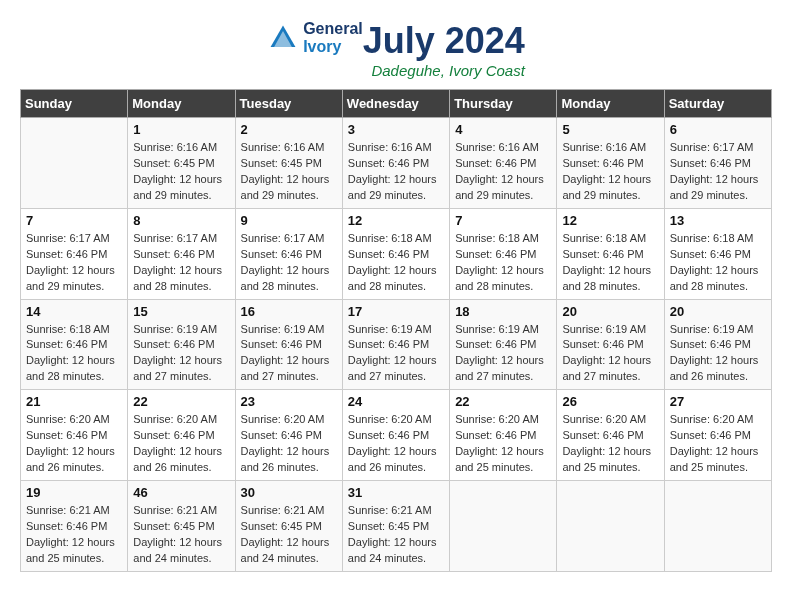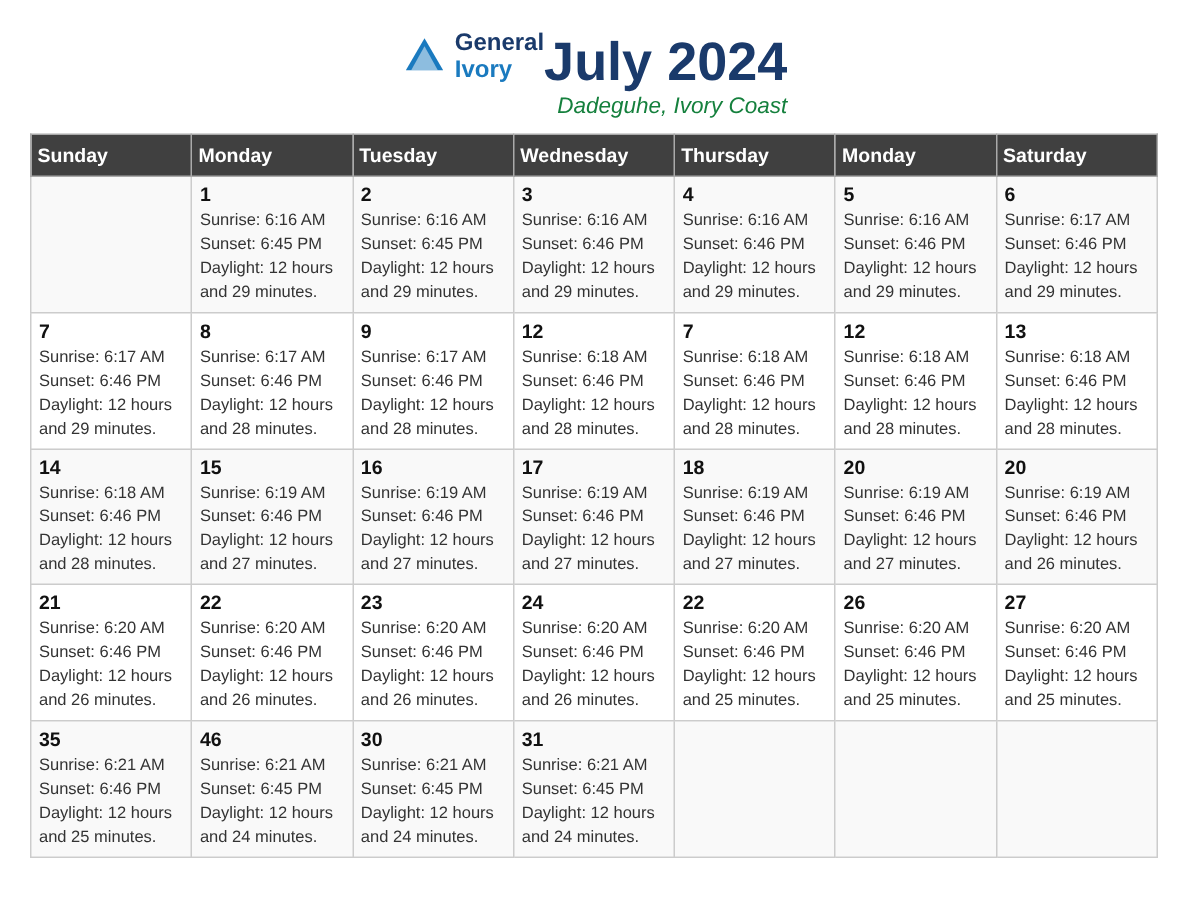--- a/index.html
+++ b/index.html
@@ -305,21 +305,21 @@
         <td>
           <span class="day-num">27</span>
           <div class="day-info" style="white-space: pre-line;">Sunrise: 6:20 AM
 Sunset: 6:46 PM
 Daylight: 12 hours
 and 25 minutes.</div>
         </td>
       </tr>
       <tr>
         <td>
-          <span class="day-num">35</span>
+          <span class="day-num">19</span>
           <div class="day-info" style="white-space: pre-line;">Sunrise: 6:21 AM
 Sunset: 6:46 PM
 Daylight: 12 hours
 and 25 minutes.</div>
         </td>
         <td>
           <span class="day-num">46</span>
           <div class="day-info" style="white-space: pre-line;">Sunrise: 6:21 AM
 Sunset: 6:45 PM
 Daylight: 12 hours

